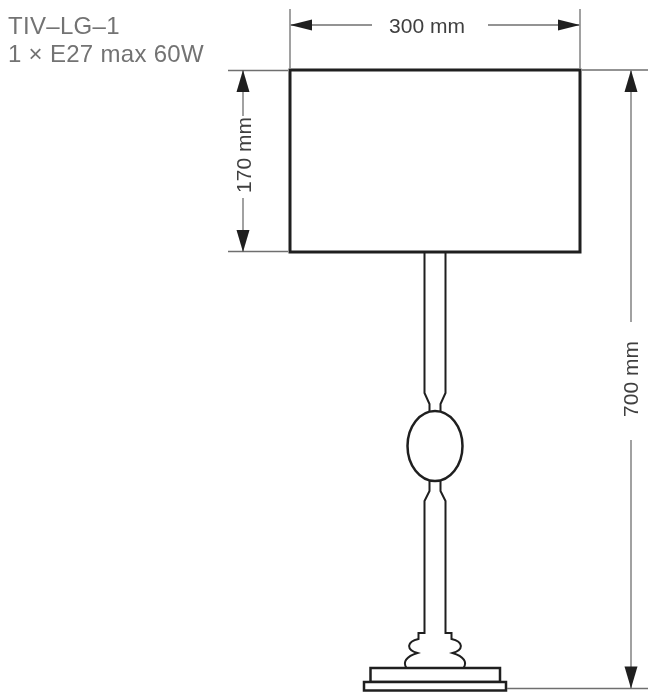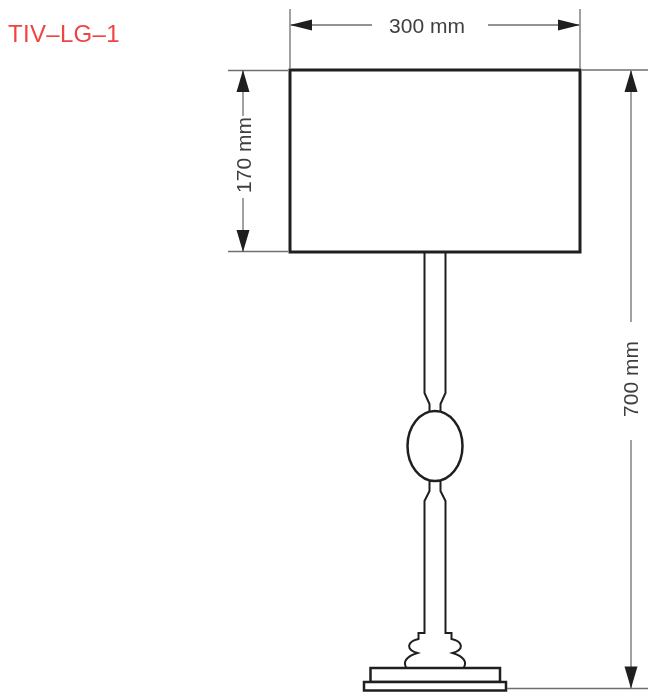--- a/index.html
+++ b/index.html
@@ -11,22 +11,22 @@
   .canvas {
     position: relative;
     width: 649px;
     height: 700px;
     background: #ffffff;
     overflow: hidden;
   }
   .header {
     position: absolute;
     left: 8px;
-    top: 20px;
-    color: #ef4444;
+    top: 12px;
+    color: #737373;
     font-size: 24px;
     line-height: 28px;
     letter-spacing: 0.3px;
   }
   .drawing-svg {
     position: absolute;
     left: 0;
     top: 0;
   }
   .lamp-stroke {
@@ -52,20 +52,21 @@
     font-size: 21px;
   }
 </style>
 </head>
 <body>
 
 <div class="canvas">
 
   <div class="header">
     <div>TIV–LG–1</div>
+    <div>1 × E27 max 60W</div>
   </div>
 
   <svg class="drawing-svg" width="649" height="700" viewBox="0 0 649 700">
 
     <g>
 
       <path class="lamp-stroke" stroke-width="2" d="M424.5,253 L424.5,393 L429.5,404 L429.5,415"></path>
       <path class="lamp-stroke" stroke-width="2" d="M445.5,253 L445.5,393 L440.5,404 L440.5,415"></path>
 
       <path class="lamp-stroke" stroke-width="2" d="M429.5,477 L429.5,491 L424.5,501 L424.5,633 L418.5,633 L418.5,639

